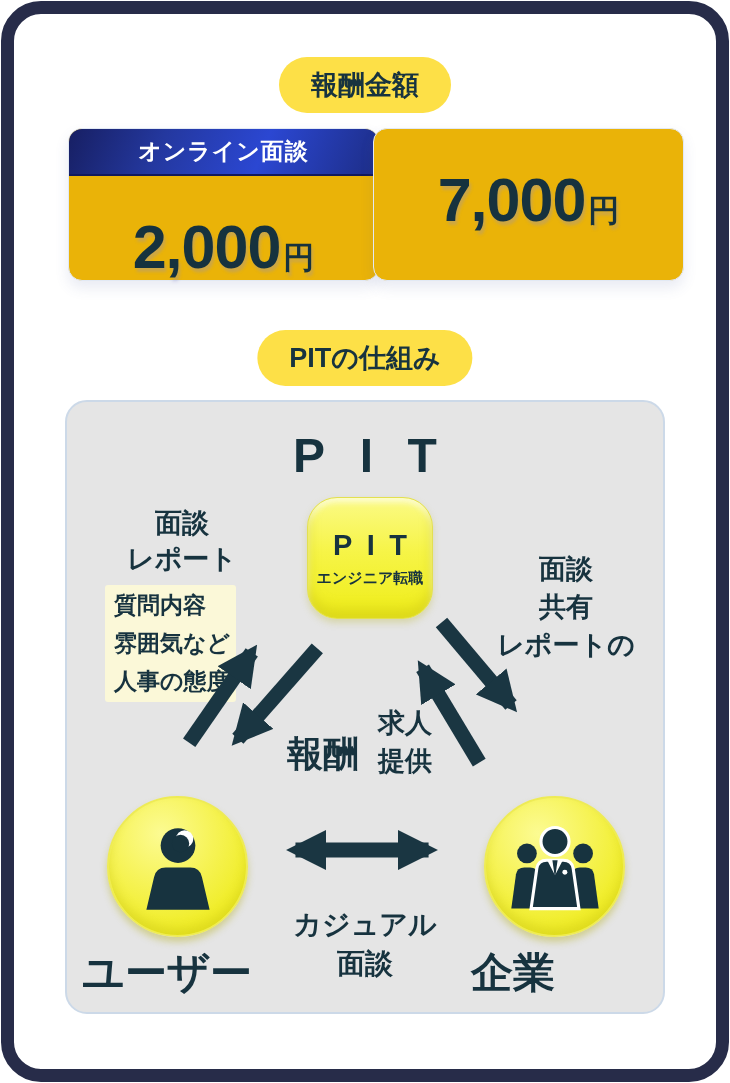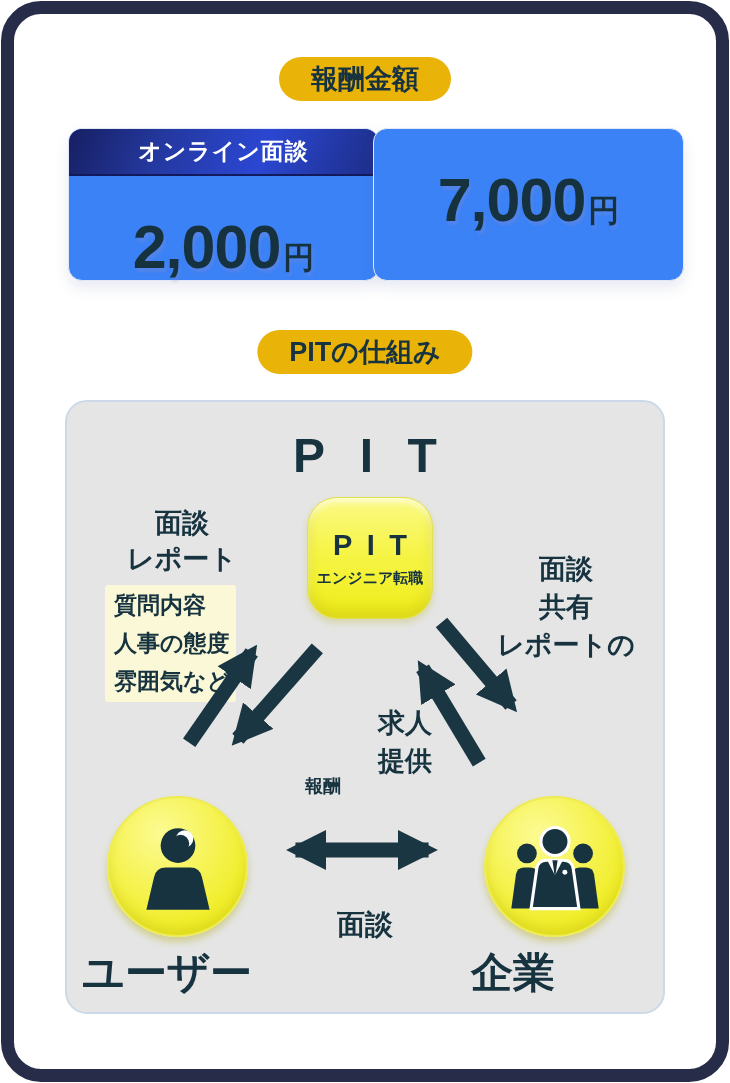--- a/index.html
+++ b/index.html
@@ -13,40 +13,40 @@
   }
   .frame {
     position: absolute; inset: 1px;
     border: 13px solid #272c49;
     border-radius: 40px;
     pointer-events: none;
     z-index: 60;
   }
   .pill {
     position: absolute;
-    background: #eab308;
+    background: #fde047;
     color: #17333f;
     font-size: 27px;
     font-weight: 700;
-    padding: 4px 32px;
+    padding: 10px 32px;
     border-radius: 28px;
     white-space: nowrap;
     left: 50%;
     transform: translateX(-50%);
   }
   .pill-reward { top: 57px; }
   .pill-mechanism { top: 330px; }
 
   
   .card {
     position: absolute;
     top: 128px;
     width: 311px;
     height: 153px;
-    background: #3b82f6;
+    background: #eab308;
     border: 1px solid #e2e9f4;
     border-radius: 14px;
     box-shadow: 0 7px 14px rgba(70,90,160,0.12);
   }
   .card-online { left: 68px; }
   .card-offline { left: 373px; }
   .card-header {
     height: 47px;
     border-radius: 13px 13px 0 0;
     background: linear-gradient(112deg, #171f63 0%, #24389f 30%, #2b47d2 62%, #1d2d86 100%);
@@ -111,21 +111,21 @@
     width: 131px; height: 117px;
     background: #fbf8d8;
     border-radius: 3px;
     font-size: 23px; font-weight: 700;
     line-height: 38px;
     padding: 1px 0 0 9px;
     text-align: left;
   }
   .note .ln { display: block; white-space: nowrap; }
   .share-label { left: 425px; top: 148px; width: 148px; font-size: 27px; line-height: 38px; }
-  .reward-label { left: 216px; top: 328px; width: 80px; font-size: 18px; margin-top: 44px; }
+  .reward-label { left: 216px; top: 328px; width: 80px; font-size: 36px; }
   .job-label { left: 298px; top: 302px; width: 80px; font-size: 27px; line-height: 38px; }
   .casual-label { left: 213px; top: 503px; width: 170px; font-size: 28px; line-height: 39px; }
 
   .arrows { left: 0; top: 0; width: 100%; height: 100%; }
   .arrows line { stroke: #1a3642; stroke-width: 15; }
 
   .node-circle {
     border-radius: 50%;
     width: 141px; height: 141px;
     background: radial-gradient(circle at 38% 26%, #fcfb92 0%, #f6f356 40%, #efec20 78%, #e9e62c 100%);
@@ -170,22 +170,22 @@
     <div class="app-icon-sub">エンジニア転職</div>
   </div>
 
   <div class="lbl report-label">
     <span class="ln">面談</span>
     <span class="ln">レポート</span>
   </div>
 
   <div class="note">
     <span class="ln">質問内容</span>
+    <span class="ln">雰囲気など</span>
     <span class="ln">人事の態度</span>
-    <span class="ln">雰囲気など</span>
   </div>
 
   <div class="lbl share-label">
     <span class="ln">面談</span>
     <span class="ln">共有</span>
     <span class="ln">レポートの</span>
   </div>
 
   <div class="lbl reward-label">報酬</div>
 
@@ -226,16 +226,17 @@
       <circle cx="50" cy="25.5" r="13.5" fill="#17333f" stroke="#ffffff" stroke-width="3"></circle>
       <path d="M27 90 L32.5 51.5 Q33.7 43.5 42 43.5 L58 43.5 Q66.3 43.5 67.5 51.5 L73 90 Z" fill="#17333f" stroke="#ffffff" stroke-width="3"></path>
       <path d="M42.5 43.5 L50 58 L57.5 43.5 Z" fill="#ffffff"></path>
       <path d="M47.5 43.5 L50 61 L52.5 43.5 Z" fill="#17333f"></path>
       <circle cx="59.5" cy="55" r="2.4" fill="#ffffff"></circle>
     </svg>
   </div>
   <div class="node-label company-label">企業</div>
 
   <div class="lbl casual-label">
+    <span class="ln">カジュアル</span>
     <span class="ln">面談</span>
   </div>
 
 </div>
 
 </body></html>

